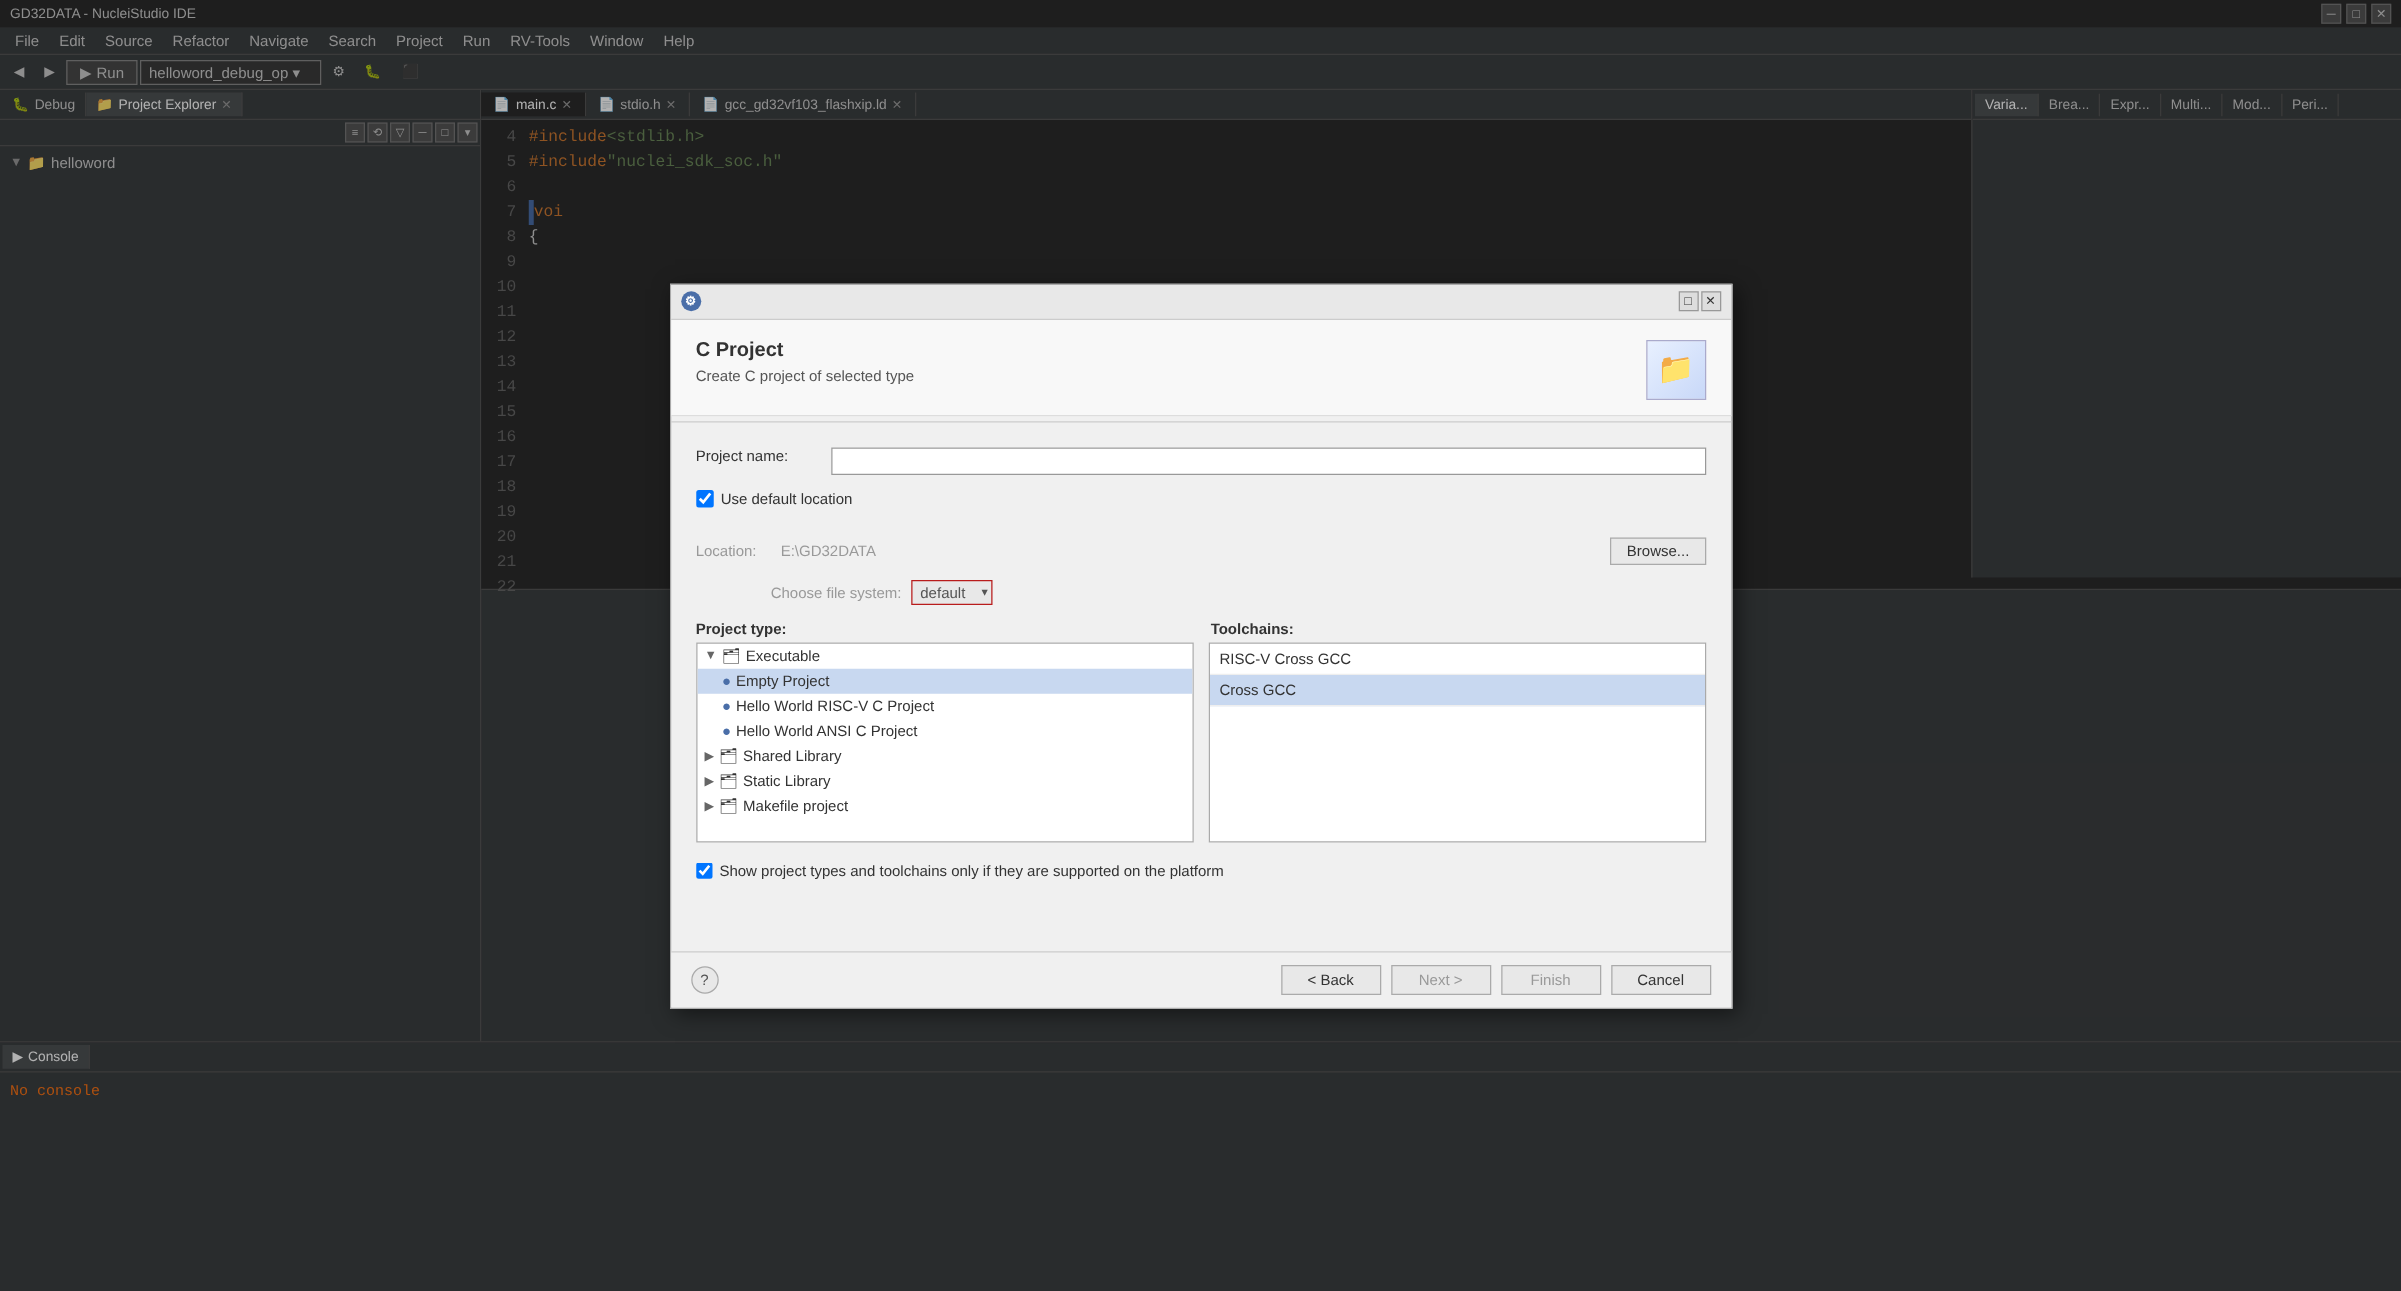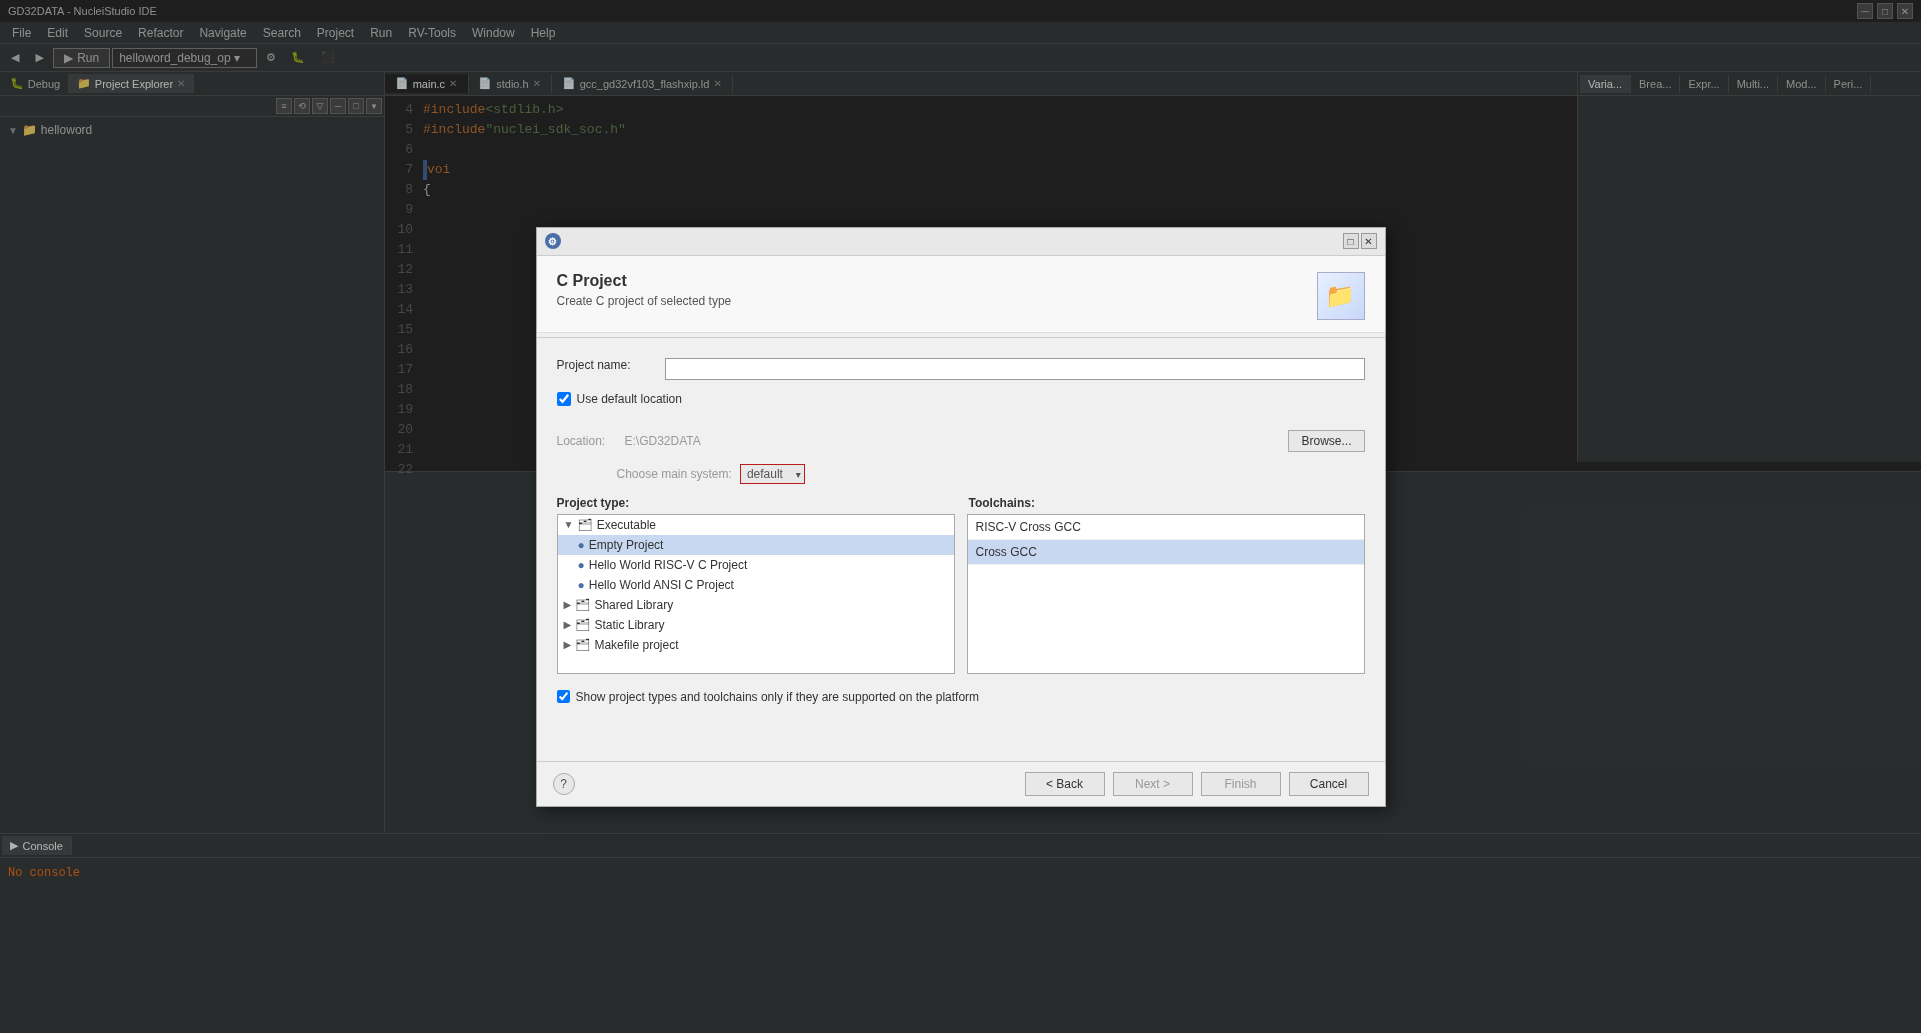--- a/index.html
+++ b/index.html
@@ -746,21 +746,21 @@
           <label class="checkbox-label">Use default location</label>
         </div>
 
         <div class="location-row">
           <span class="location-label">Location:</span>
           <span class="location-value">E:\GD32DATA</span>
           <button class="browse-btn">Browse...</button>
         </div>
 
         <div class="filesystem-row">
-          <span class="filesystem-label">Choose main system:</span>
+          <span class="filesystem-label">Choose file system:</span>
           <div class="filesystem-select-wrap">
             <select class="filesystem-select">
               <option>default</option>
               <option>EFS</option>
             </select>
           </div>
         </div>
 
         <div>
           <div style="display:flex; gap:16px;">

